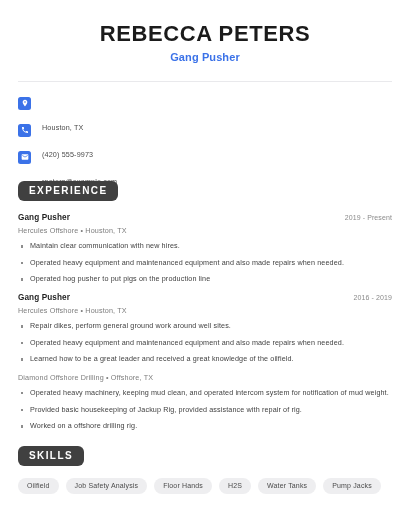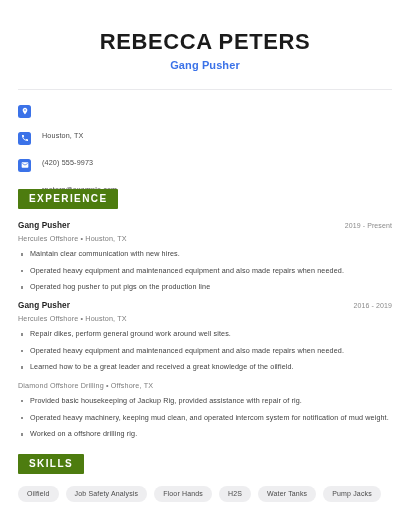--- a/index.html
+++ b/index.html
@@ -11,21 +11,21 @@
     width: 410px;
     height: 530px;
     font-family: "Liberation Sans", sans-serif;
     color: #2d2d2d;
     overflow: hidden;
   }
   .page {
     width: 410px;
     height: 530px;
     box-sizing: border-box;
-    padding: 16px 18px;
+    padding: 8px 18px;
     position: relative;
   }
 
   
   .header {
     padding-top: 14px;
     text-align: center;
   }
   .full-name {
     font-size: 22px;
@@ -74,27 +74,27 @@
     font-size: 7.2px;
     color: #4a4a4a;
     letter-spacing: 0.15px;
     margin-top: 48px;
   }
 
   
   .section { margin-top: 14px; }
   .section-badge {
     display: inline-block;
-    background: #4d7c0f;
+    background: #404040;
     color: #ffffff;
     font-size: 10px;
     font-weight: bold;
     letter-spacing: 1.4px;
     padding: 4px 11px 5px 11px;
-    border-radius: 1px;
+    border-radius: 6px;
     text-align: center;
   }
 
   
   .exp-list { margin-top: 12px; }
   .exp-entry { margin-bottom: 9px; }
   .exp-head {
     display: flex;
     justify-content: space-between;
     align-items: baseline;
@@ -226,22 +226,22 @@
         <ul class="bullets">
           <li>Repair dikes, perform general ground work around well sites.</li>
           <li>Operated heavy equipment and maintenanced equipment and also made repairs when needed.</li>
           <li>Learned how to be a great leader and received a great knowledge of the oilfield.</li>
         </ul>
       </div>
 
       <div class="exp-entry">
         <div class="exp-company">Diamond Offshore Drilling  •  Offshore, TX</div>
         <ul class="bullets">
+          <li>Operated heavy machinery, keeping mud clean, and operated intercom system for notification of mud weight.</li>
           <li>Provided basic housekeeping of Jackup Rig, provided assistance with repair of rig.</li>
-          <li>Operated heavy machinery, keeping mud clean, and operated intercom system for notification of mud weight.</li>
           <li>Worked on a offshore drilling rig.</li>
         </ul>
       </div>
 
     </div>
   </div>
 
   <div class="section">
     <span class="section-badge">SKILLS</span>
     <div class="skills-wrap">

